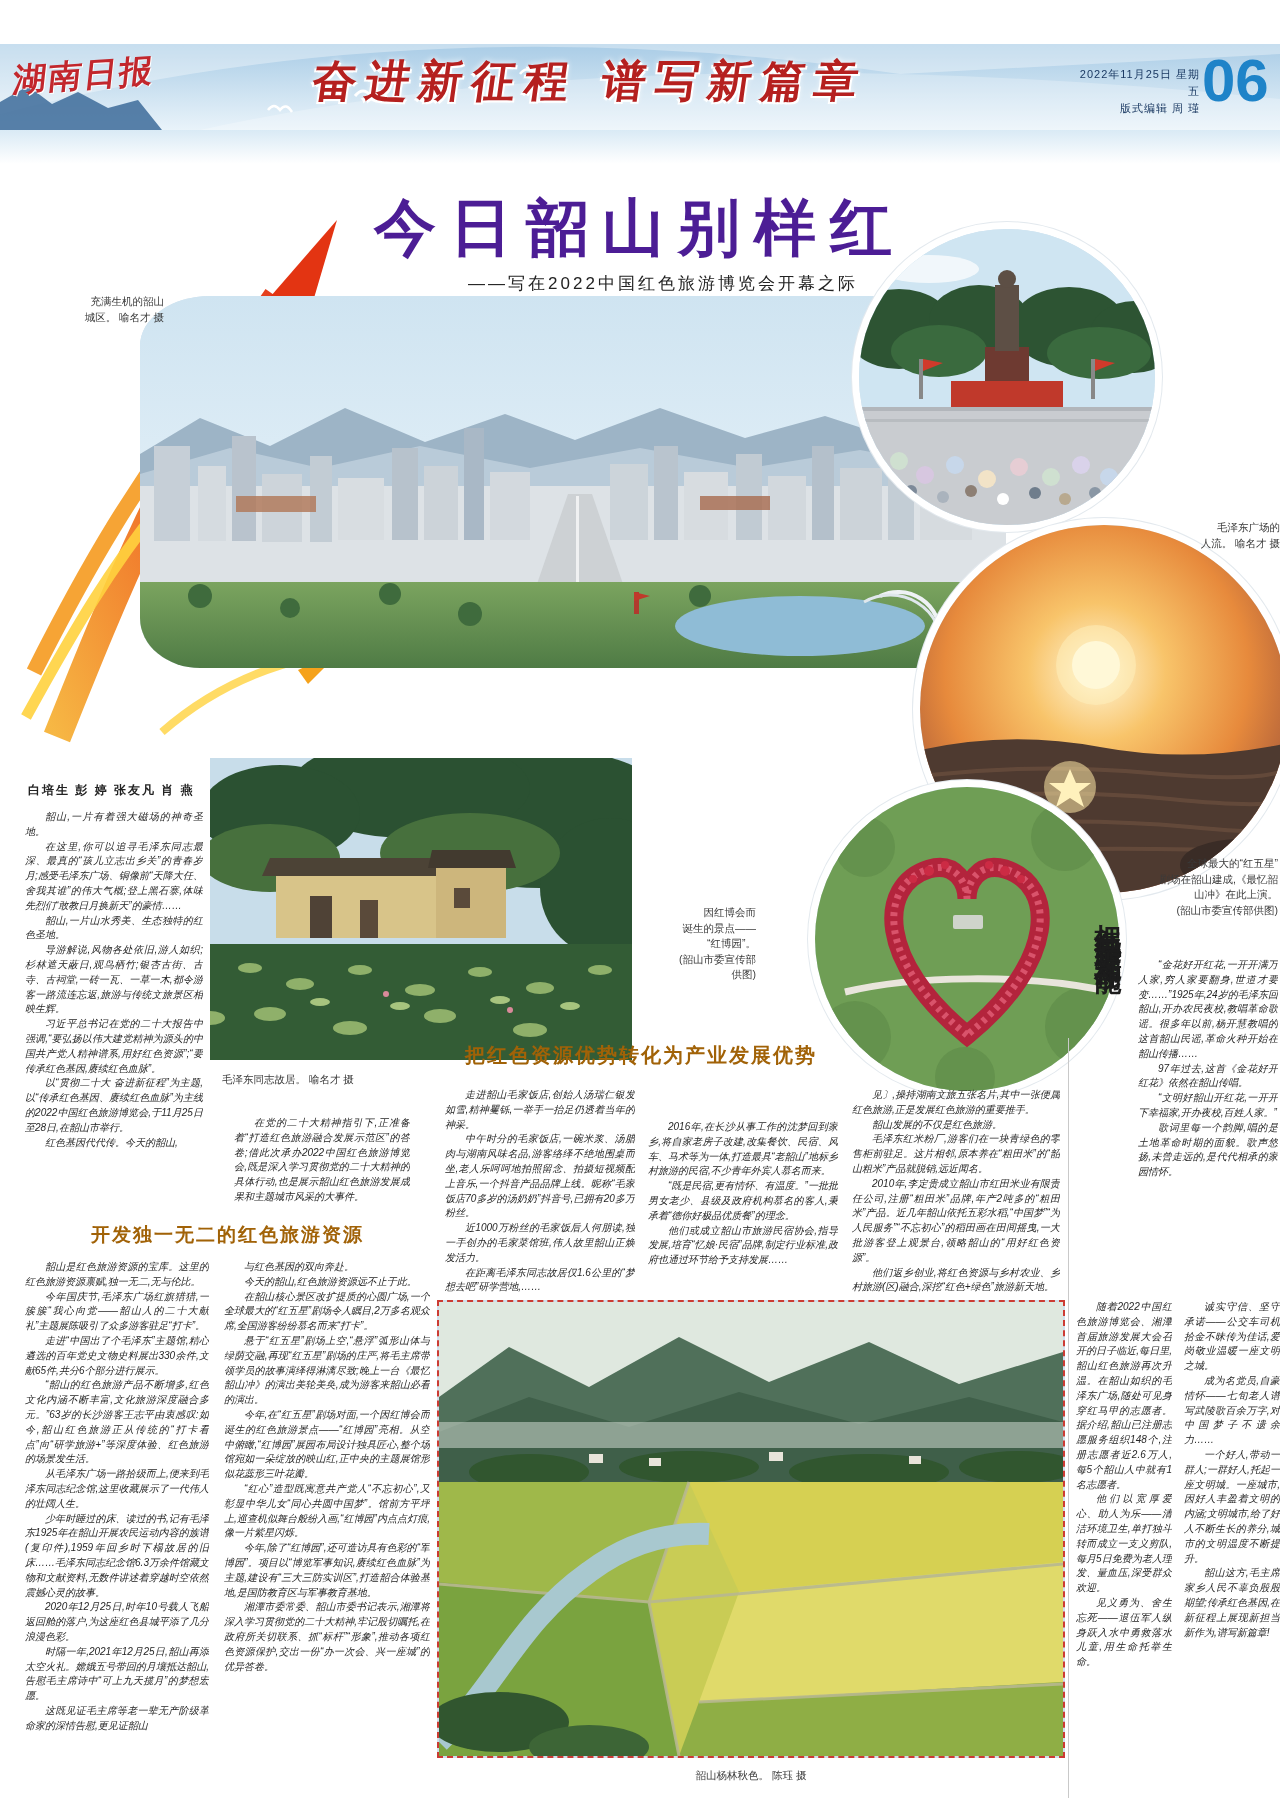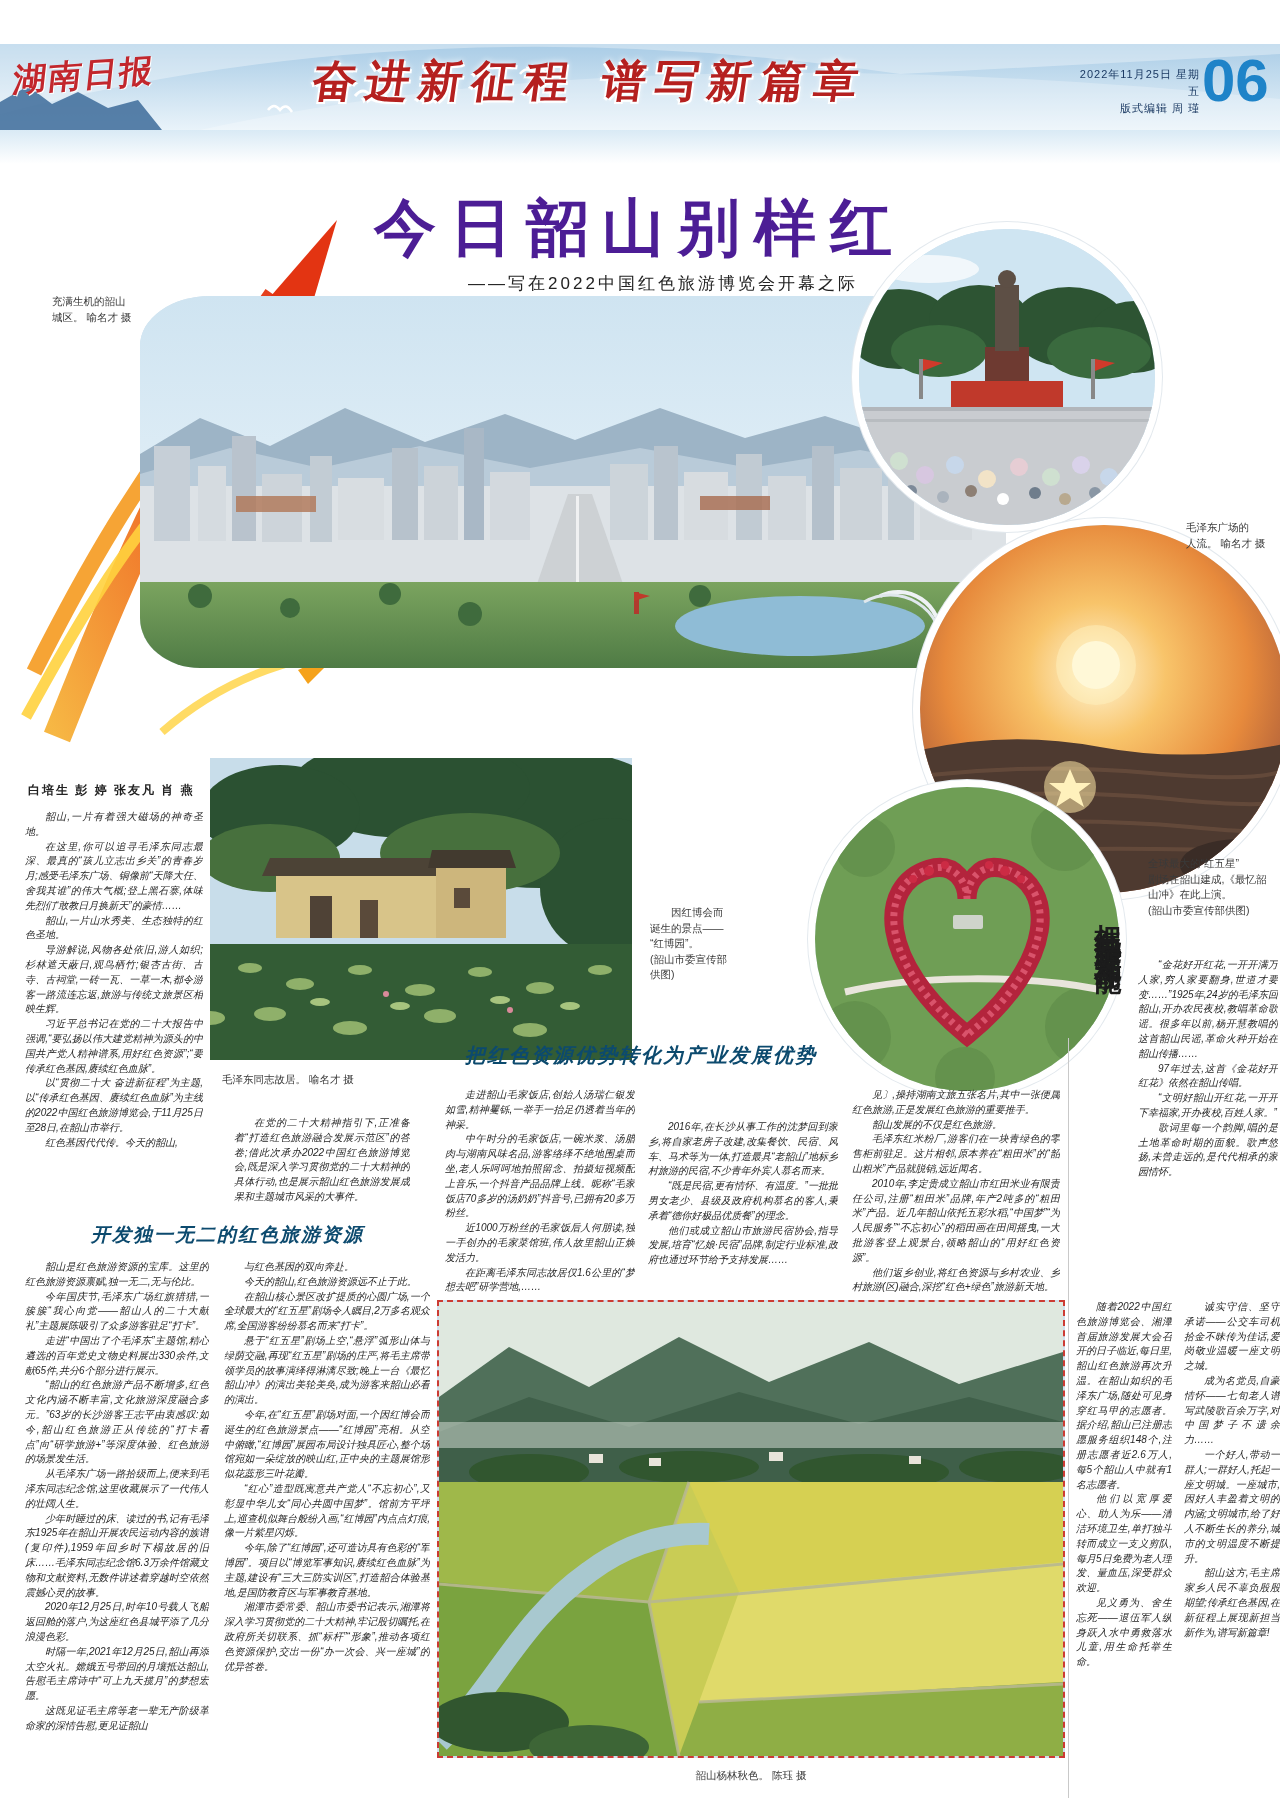--- a/index.html
+++ b/index.html
@@ -27,35 +27,35 @@
   .photo{overflow:hidden;background:#cfe0ec;}
   #pano{left:140px;top:296px;width:866px;height:372px;border-radius:70px 140px 60px 60px/50px 90px 50px 50px;}
   .circle{border-radius:50%;border:7px solid #ffffff;box-shadow:0 0 0 1px #e3e9ee;}
   #circle-statue{left:852px;top:222px;width:296px;height:296px;}
   #circle-sunset{left:913px;top:518px;width:368px;height:368px;}
   #circle-heart{left:808px;top:780px;width:304px;height:304px;}
   #residence{left:210px;top:758px;width:422px;height:302px;}
   #autumn{left:437px;top:1300px;width:628px;height:458px;border:2px dashed #cc3b33;box-sizing:border-box;}
   
   .cap{font-size:10.5px;line-height:15.5px;color:#3a3a3a;}
-  .cap p{margin:0;text-indent:0;}
+  .cap p{margin:0;text-indent:0;text-align:right;}
   #cap-pano{left:52px;top:294px;width:112px;}
   #cap-statue{left:1186px;top:520px;width:94px;}
   #cap-hongbo{left:650px;top:905px;width:106px;}
   #cap-hongbo p:first-child{text-indent:2em;}
   #cap-star{left:1148px;top:856px;width:130px;}
   #cap-residence{left:222px;top:1072px;width:300px;}
   #cap-autumn{left:437px;top:1768px;width:628px;text-align:center;}
   
   #byline{left:28px;top:782px;width:300px;font-size:12px;font-weight:bold;color:#222;letter-spacing:2px;}
   .col{overflow:hidden;font-size:10px;line-height:14.8px;text-align:justify;color:#262626;font-style:italic;}
   .col p{margin:0;text-indent:2em;}
   #intro-col1{left:25px;top:810px;width:178px;height:392px;}
   #intro-col2{left:222px;top:1116px;width:176px;height:112px;margin-left:12px;}
-  .sec-head{font-weight:bold;color:#0c4a6e;text-align:center;font-style:italic;}
+  .sec-head{font-weight:bold;color:#a16207;text-align:center;}
   #sec1-head{left:25px;top:1222px;width:405px;font-size:19px;letter-spacing:2px;}
   #sec1-col1{left:25px;top:1260px;width:184px;height:536px;}
   #sec1-col2{left:224px;top:1260px;width:206px;height:536px;}
   #sec2-head{left:445px;top:1042px;width:392px;font-size:20px;letter-spacing:2px;}
   #sec2-col1{left:445px;top:1088px;width:190px;height:204px;}
   #sec2-col2{left:648px;top:1088px;width:190px;height:204px;margin-top:32px;}
   #sec2-col3{left:852px;top:1088px;width:208px;height:204px;}
   #rule-right{left:1068px;top:1038px;width:1px;height:760px;background:#c9c9c9;}
   #sec3-vert-head{left:1078px;top:902px;width:48px;height:372px;writing-mode:vertical-rl;
                   font-size:27px;font-weight:bold;color:#1c1c1c;letter-spacing:4px;}

